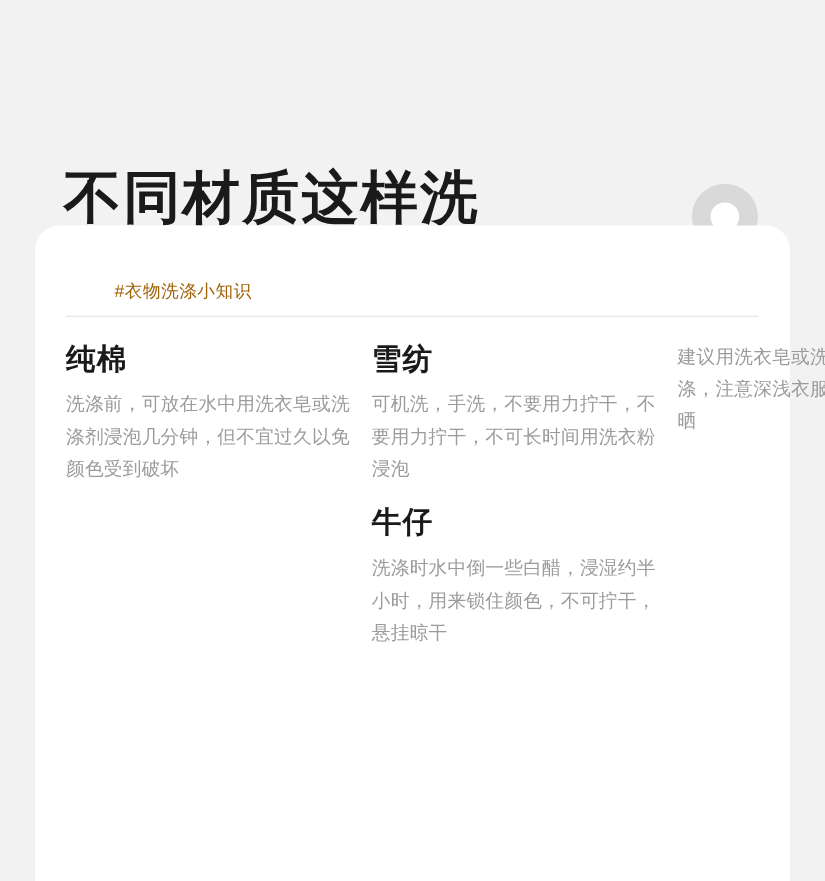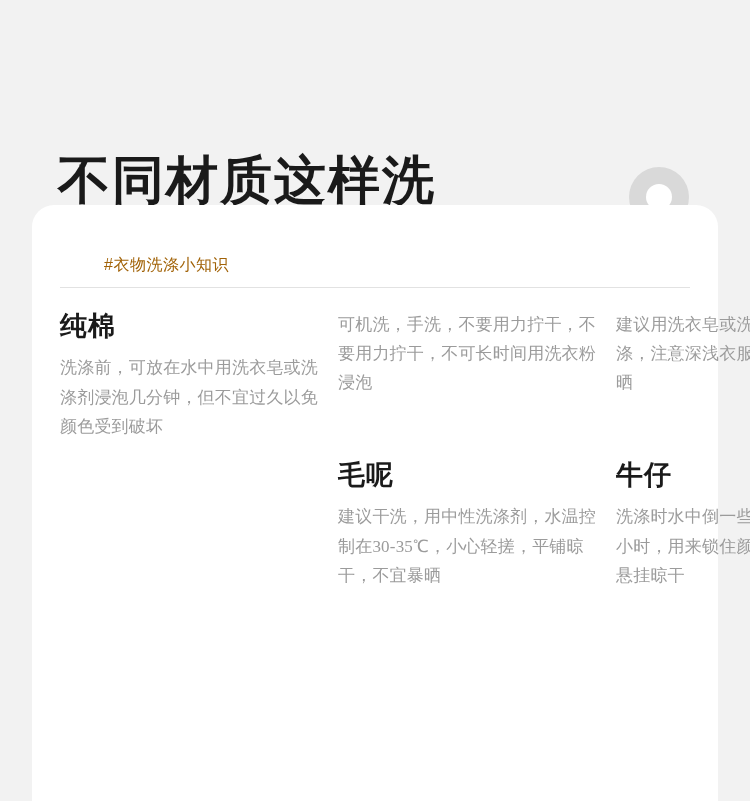--- a/index.html
+++ b/index.html
@@ -129,34 +129,31 @@
     <div class="card-divider"></div>
 
     <div class="grid">
 
       <div class="item">
         <div class="item-title">纯棉</div>
         <div class="item-desc">洗涤前，可放在水中用洗衣皂或洗涤剂浸泡几分钟，但不宜过久以免颜色受到破坏</div>
       </div>
 
       <div class="item">
+        <div class="item-title">雪纺</div>
         <div class="item-desc">可机洗，手洗，不要用力拧干，不要用力拧干，不可长时间用洗衣粉浸泡</div>
       </div>
 
       <div class="item">
         <div class="item-desc">建议用洗衣皂或洗涤剂，温水中洗涤，注意深浅衣服分开洗，不宜暴晒</div>
       </div>
 
       <div class="item">
       </div>
 
-      <div class="item">
-        <div class="item-title">毛呢</div>
-        <div class="item-desc">建议干洗，用中性洗涤剂，水温控制在30-35℃，小心轻搓，平铺晾干，不宜暴晒</div>
-      </div>
 
       <div class="item">
         <div class="item-title">牛仔</div>
         <div class="item-desc">洗涤时水中倒一些白醋，浸湿约半小时，用来锁住颜色，不可拧干，悬挂晾干</div>
       </div>
 
     </div>
   </div>
 
 </div>

